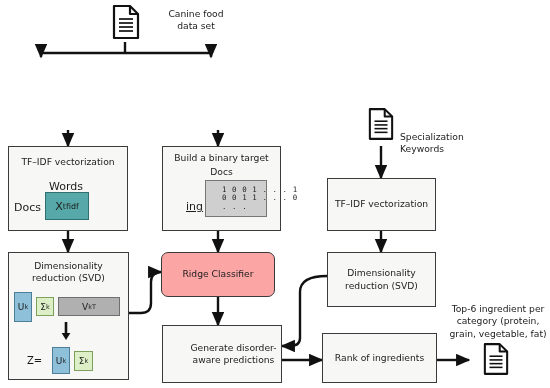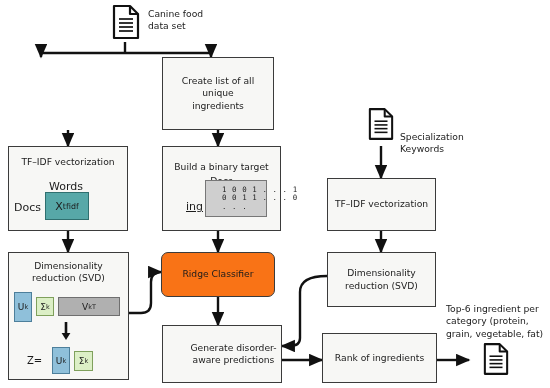--- a/index.html
+++ b/index.html
@@ -24,29 +24,30 @@
     flex-direction: column;
     align-items: center;
     justify-content: center;
     text-align: center;
     color: #1c1c1c;
     font-size: 9.2px;
     line-height: 1.35;
     padding: 2px 4px;
   }
   .box.green {
-    background: #f97316;
+    background: #fca5a5;
     border-radius: 7px;
     border-color: #3b3b3b;
   }
   .label {
     position: absolute;
     color: #1c1c1c;
     font-size: 9.2px;
     line-height: 1.35;
+    text-align: center;
     white-space: pre-line;
   }
   .doc-icon {
     position: absolute;
   }
   .mini {
     position: absolute;
     box-sizing: border-box;
     display: flex;
     align-items: center;
@@ -181,26 +182,22 @@
   <div class="tinylabel" style="left:27px; top:355px; font-size:10px;">Z=</div>
   <div class="mini blue" style="left:52px; top:347px; width:18px; height:27px;">
     <span>U</span>
       <span class="sub">k</span>
   </div>
   <div class="mini greenS" style="left:74px; top:351px; width:19px; height:20px;">
     <span>Σ</span>
       <span class="sub">k</span>
   </div>
 
-  <div class="box" style="left:162px; top:57px; width:112px; height:73px;">
-    <span class="boxtext" style="white-space:pre-line;">Create list of all unique
-ingredients</span>
-  </div>
-
-  <div class="box" style="left:162px; top:146px; width:119px; height:85px; justify-content:flex-start; padding-top:14px;">
+
+  <div class="box" style="left:162px; top:146px; width:119px; height:85px; justify-content:flex-start; padding-top:5px;">
     <span class="boxtext">Build a binary target</span>
     <span class="boxtext" style="margin-top:2px;">Docs</span>
   </div>
   <div class="tinylabel" style="left:186px; top:200px;text-decoration:underline;">ing</div>
   <div class="mini matrix" style="left:205px; top:180px; width:62px; height:37px;">
     <span>1 0 0 1 . . . 1</span>
     <span>0 0 1 1 . . . 0</span>
     <span>. . .</span>
   </div>
 

